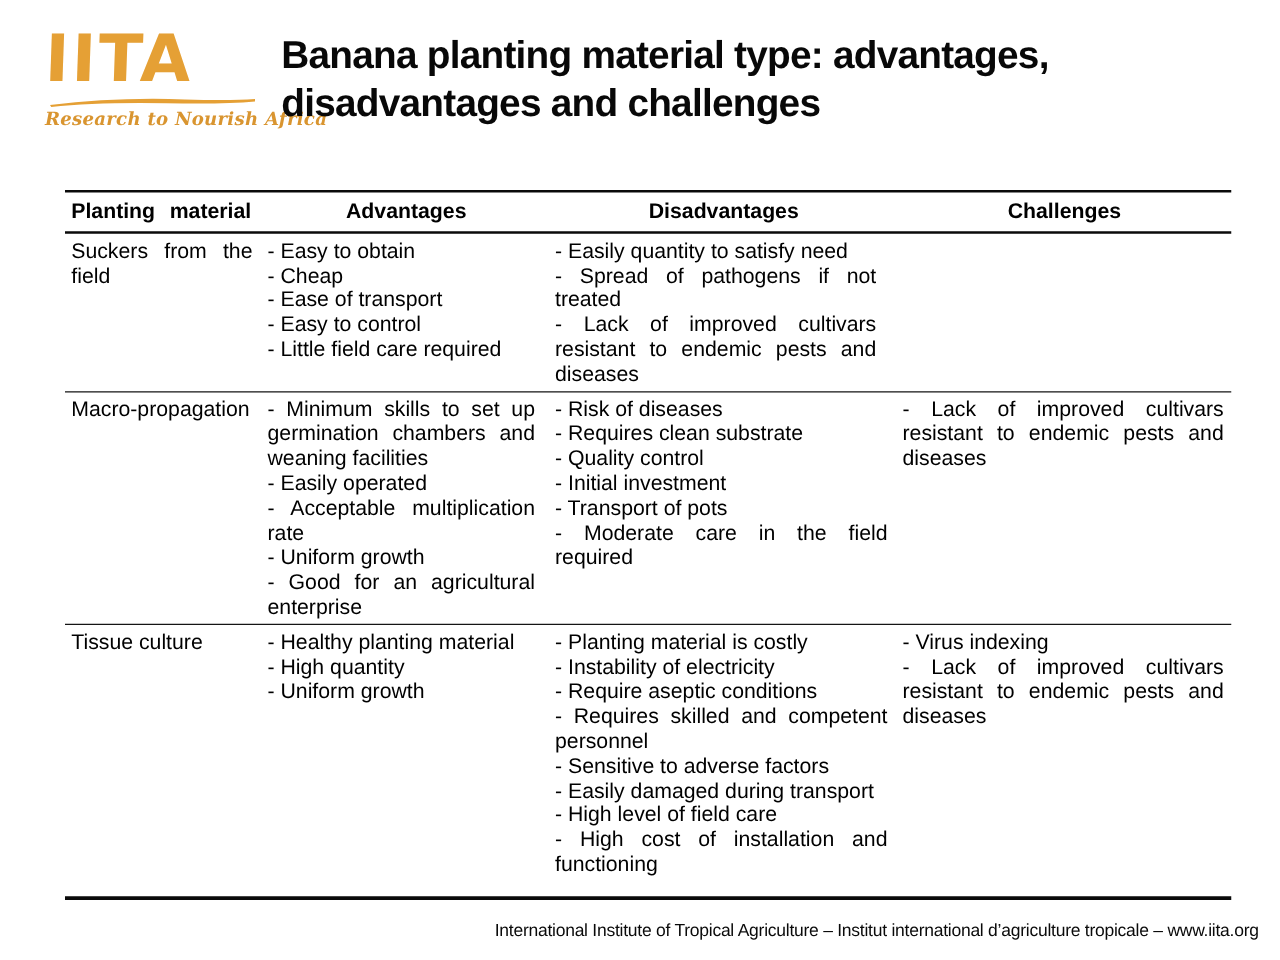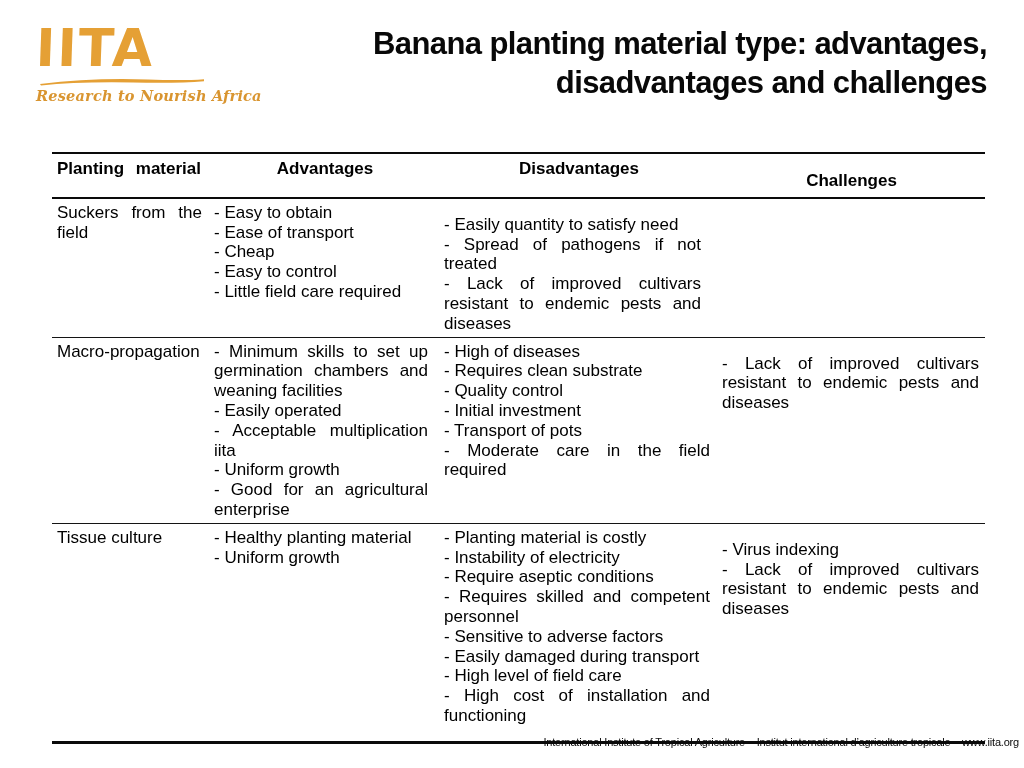--- a/index.html
+++ b/index.html
@@ -36,21 +36,21 @@
     font-weight: 700;
     font-size: 14.5px;
     color: #d99530;
     white-space: nowrap;
     letter-spacing: 0.2px;
   }
 
   
   .title {
     position: absolute; left: 225px; top: 24px; width: 762px;
-    text-align: right;
+    text-align: left;
     font-weight: 800;
     font-size: 31px;
     line-height: 39px;
     letter-spacing: -0.6px;
     color: #080808;
   }
 
   
   .ptable {
     position: absolute; left: 52px; top: 152px; width: 933px;
@@ -60,42 +60,42 @@
     line-height: 19.8px;
   }
   .trow { display: flex; width: 100%; }
   .thead { border-bottom: 2px solid #0a0a0a; }
   .tbody-row { border-bottom: 1.5px solid #141414; }
   .tbody-row:last-child { border-bottom: none; }
 
   .c1 { width: 158px; }
   .c2 { width: 230px; }
   .c3 { width: 278px; }
-  .c4 { width: 267px; margin-top: 12px; }
+  .c4 { width: 267px; }
 
   .th {
     font-weight: 700;
     padding: 5px 2px 6px 2px;
     text-align: center;
   }
   .th.c1 { text-align: left; padding-left: 5px; word-spacing: 7px; }
 
   .td { padding: 4px 0 3px 0; }
   .td.c1 { padding-left: 5px; padding-right: 8px; }
   .td.c2 { padding-left: 4px; padding-right: 12px; }
   .td.c3 { padding-left: 4px; padding-right: 8px; }
   .td.c4 { padding-left: 4px; padding-right: 6px; }
   .tbody-row:last-child .td { padding-bottom: 15px; }
 
   .para { text-align: justify; }
 
   
   .footer {
-    position: absolute; right: 5px; top: 736px;
-    font-size: 11px;
+    position: absolute; right: 17px; top: 736px;
+    font-size: 14px;
     letter-spacing: -0.2px;
     color: #0a0a0a;
     white-space: nowrap;
   }
 </style>
 </head>
 <body>
 
 <div class="slide">
 
@@ -120,62 +120,63 @@
       <div class="th c3">Disadvantages</div>
       <div class="th c4">Challenges</div>
     </div>
 
     <div class="trow tbody-row">
       <div class="td c1">
         <div class="para">Suckers from the field</div>
       </div>
       <div class="td c2">
         <div class="para">- Easy to obtain</div>
+        <div class="para">- Cheap</div>
         <div class="para">- Ease of transport</div>
-        <div class="para">- Cheap</div>
         <div class="para">- Easy to control</div>
         <div class="para">- Little field care required</div>
       </div>
       <div class="td c4">
         <div class="para">- Easily quantity to satisfy need</div>
         <div class="para">- Spread of pathogens if not treated</div>
         <div class="para">- Lack of improved cultivars resistant to endemic pests and diseases</div>
       </div>
     </div>
 
     <div class="trow tbody-row">
       <div class="td c1">
         <div class="para">Macro-propagation</div>
       </div>
       <div class="td c2">
         <div class="para">- Minimum skills to set up germination chambers and weaning facilities</div>
         <div class="para">- Easily operated</div>
-        <div class="para">- Acceptable multiplication iita</div>
+        <div class="para">- Acceptable multiplication rate</div>
         <div class="para">- Uniform growth</div>
         <div class="para">- Good for an agricultural enterprise</div>
       </div>
       <div class="td c3">
-        <div class="para">- High of diseases</div>
+        <div class="para">- Risk of diseases</div>
         <div class="para">- Requires clean substrate</div>
         <div class="para">- Quality control</div>
         <div class="para">- Initial investment</div>
         <div class="para">- Transport of pots</div>
         <div class="para">- Moderate care in the field required</div>
       </div>
       <div class="td c4">
         <div class="para">- Lack of improved cultivars resistant to endemic pests and diseases</div>
       </div>
     </div>
 
     <div class="trow tbody-row">
       <div class="td c1">
         <div class="para">Tissue culture</div>
       </div>
       <div class="td c2">
         <div class="para">- Healthy planting material</div>
+        <div class="para">- High quantity</div>
         <div class="para">- Uniform growth</div>
       </div>
       <div class="td c3">
         <div class="para">- Planting material is costly</div>
         <div class="para">- Instability of electricity</div>
         <div class="para">- Require aseptic conditions</div>
         <div class="para">- Requires skilled and competent personnel</div>
         <div class="para">- Sensitive to adverse factors</div>
         <div class="para">- Easily damaged during transport</div>
         <div class="para">- High level of field care</div>

